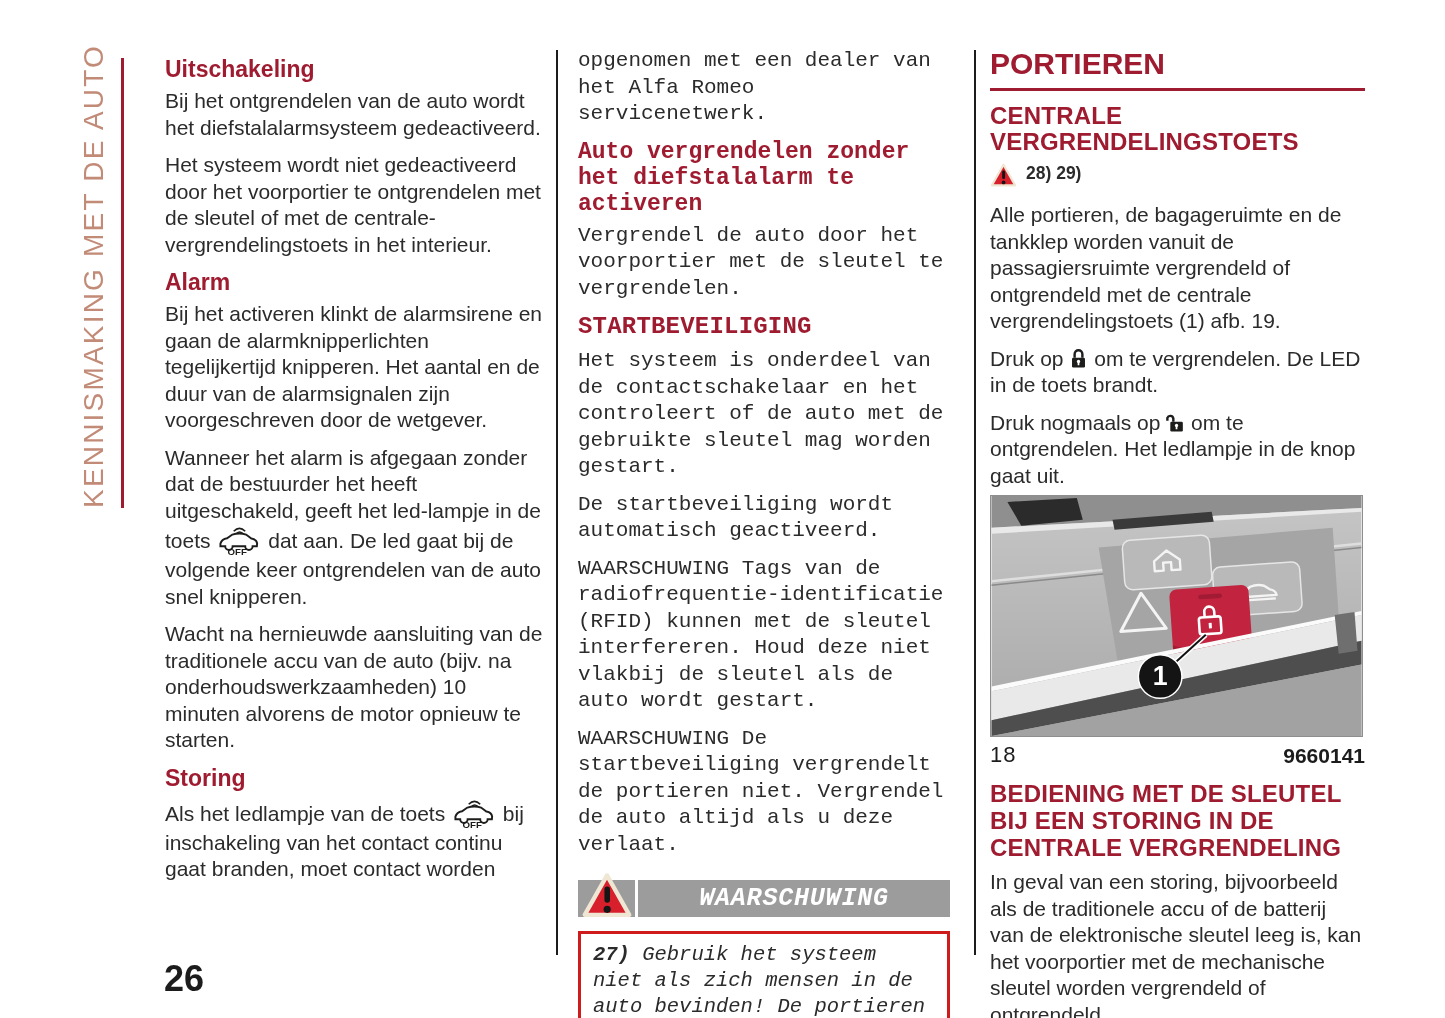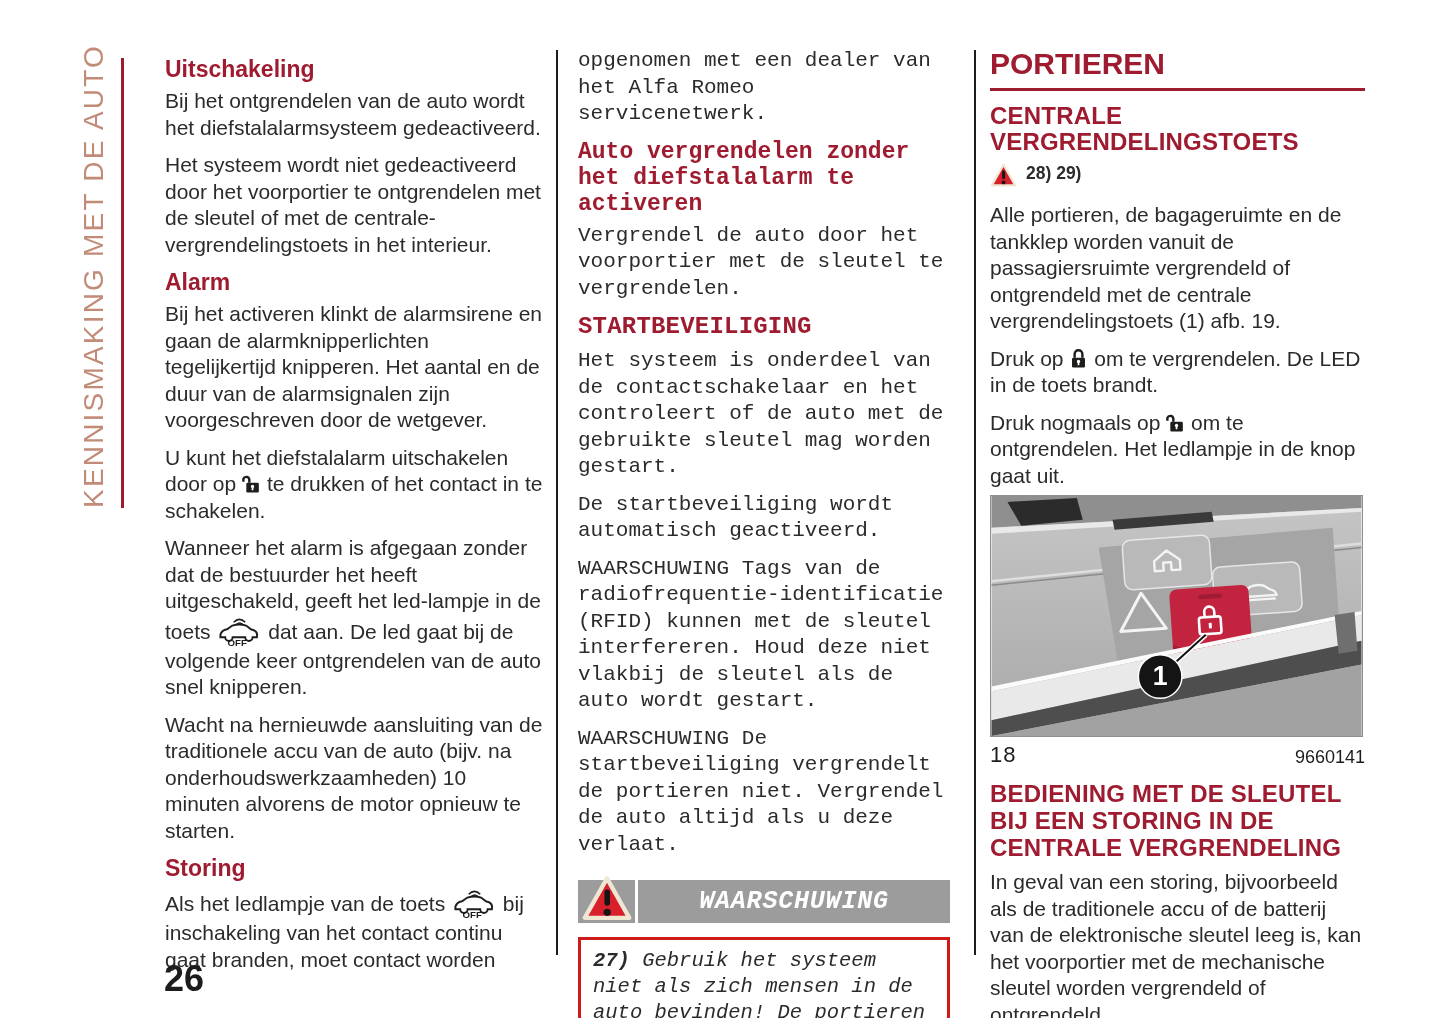--- a/index.html
+++ b/index.html
@@ -31,59 +31,53 @@
           border-bottom:3px solid #9f1b30;padding-bottom:8px;}
   .h-main-wrap{margin-bottom:12px;}
   
   .ic{display:inline-block;vertical-align:-4px;line-height:0;}
   .ic svg{display:block;}
   .ic-caroff{vertical-align:-9px;}
   
   .refs-row{display:flex;gap:9px;margin:2px 0 10px;}
   .refs-text{font-weight:bold;font-size:17.5px;}
   
-  .warn-banner{display:flex;height:43px;margin-top:22px;}
+  .warn-banner{display:flex;height:37px;margin-top:22px;}
   .warn-icon-cell{width:57px;background:#9c9c9c;display:flex;align-items:center;justify-content:center;}
   .warn-gap{width:3px;background:#ffffff;}
   .warn-text-cell{flex:1;background:#9c9c9c;display:flex;align-items:center;justify-content:center;
     color:#ffffff;font-weight:bold;font-style:italic;font-size:25px;letter-spacing:.8px;}
   
   .note-box{border:3px solid #cf1b1b;margin-top:14px;padding:8px 12px 10px;
     font-style:italic;font-size:20.5px;line-height:26px;}
   .note-num{font-weight:bold;}
   
   .figure{width:373px;height:242px;position:relative;margin-top:4px;border:1px solid #8e8e8e;box-sizing:border-box;}
   .fig-caption{display:flex;justify-content:space-between;align-items:flex-end;margin:5px 0 0;}
   .fig-num{font-size:22px;letter-spacing:1px;color:#1c1c1c;}
-  .fig-code{font-weight:normal;font-size:18px;color:#1c1c1c;}
+  .fig-code{font-weight:bold;font-size:21px;color:#1c1c1c;}
   
   .page-number{position:absolute;left:164px;top:958px;font-size:36px;font-weight:800;color:#1c1c1c;}
 </style>
 </head>
 <body>
 
 <div class="sidebar-label">KENNISMAKING MET DE AUTO</div>
 <div class="sidebar-rule"></div>
 
 <div class="divider div1"></div>
 <div class="divider div2"></div>
 
 <div class="col col1">
   <div class="h-red first">Uitschakeling</div>
   <p>Bij het ontgrendelen van de auto wordt het diefstalalarmsysteem gedeactiveerd.</p>
   <p>Het systeem wordt niet gedeactiveerd door het voorportier te ontgrendelen met de sleutel of met de centrale-vergrendelingstoets in het interieur.</p>
 
   <div class="h-red">Alarm</div>
   <p>Bij het activeren klinkt de alarmsirene en gaan de alarmknipperlichten tegelijkertijd knipperen. Het aantal en de duur van de alarmsignalen zijn voorgeschreven door de wetgever.</p>
-  <p><span>U kunt het diefstalalarm uitschakelen door op </span><span class="ic"><svg width="19" height="23" viewBox="0 0 22 24">
-          <path d="M8.5 11 V7.3 A3.6 3.6 0 0 0 1.6 6.6 V10" fill="none" stroke="#1d1d1b" stroke-width="2.8"></path>
-          <rect x="5" y="11" width="14.5" height="11.5" rx="1.5" fill="#1d1d1b"></rect>
-          <circle cx="12.2" cy="15.4" r="1.9" fill="#fff"></circle>
-          <rect x="11.2" y="15.8" width="2" height="4" fill="#fff"></rect>
-        </svg></span><span> te drukken of het contact in te schakelen.</span></p>
   <p><span>Wanneer het alarm is afgegaan zonder dat de bestuurder het heeft uitgeschakeld, geeft het led-lampje in de toets </span><span class="ic ic-caroff"><svg width="46" height="33" viewBox="0 0 52 37">
           <path d="M20 8 q6.5 -6.5 13 0" fill="none" stroke="#1d1d1b" stroke-width="1.8"></path>
           <path d="M23.5 10.5 q3.2 -3.2 6.4 0" fill="none" stroke="#1d1d1b" stroke-width="1.8"></path>
           <path d="M5 22 q1.5 -5 7.5 -6 l6 -4.2 q8 -2.6 15.5 0 l6 4.4 q6 1 6.5 5.8 l-.3 3 h-4.8 a4.2 4.2 0 0 1 -8.4 0 h-14.2 a4.2 4.2 0 0 1 -8.4 0 H5 z" fill="none" stroke="#1d1d1b" stroke-width="2.2"></path>
           <text x="13" y="35" font-family="Liberation Sans, sans-serif" font-size="11" font-weight="bold" fill="#1d1d1b">OFF</text>
         </svg></span><span> dat aan. De led gaat bij de volgende keer ontgrendelen van de auto snel knipperen.</span></p>
   <p>Wacht na hernieuwde aansluiting van de traditionele accu van de auto (bijv. na onderhoudswerkzaamheden) 10 minuten alvorens de motor opnieuw te starten.</p>
 
   <div class="h-red">Storing</div>
   <p><span>Als het ledlampje van de toets </span><span class="ic ic-caroff"><svg width="46" height="33" viewBox="0 0 52 37">

